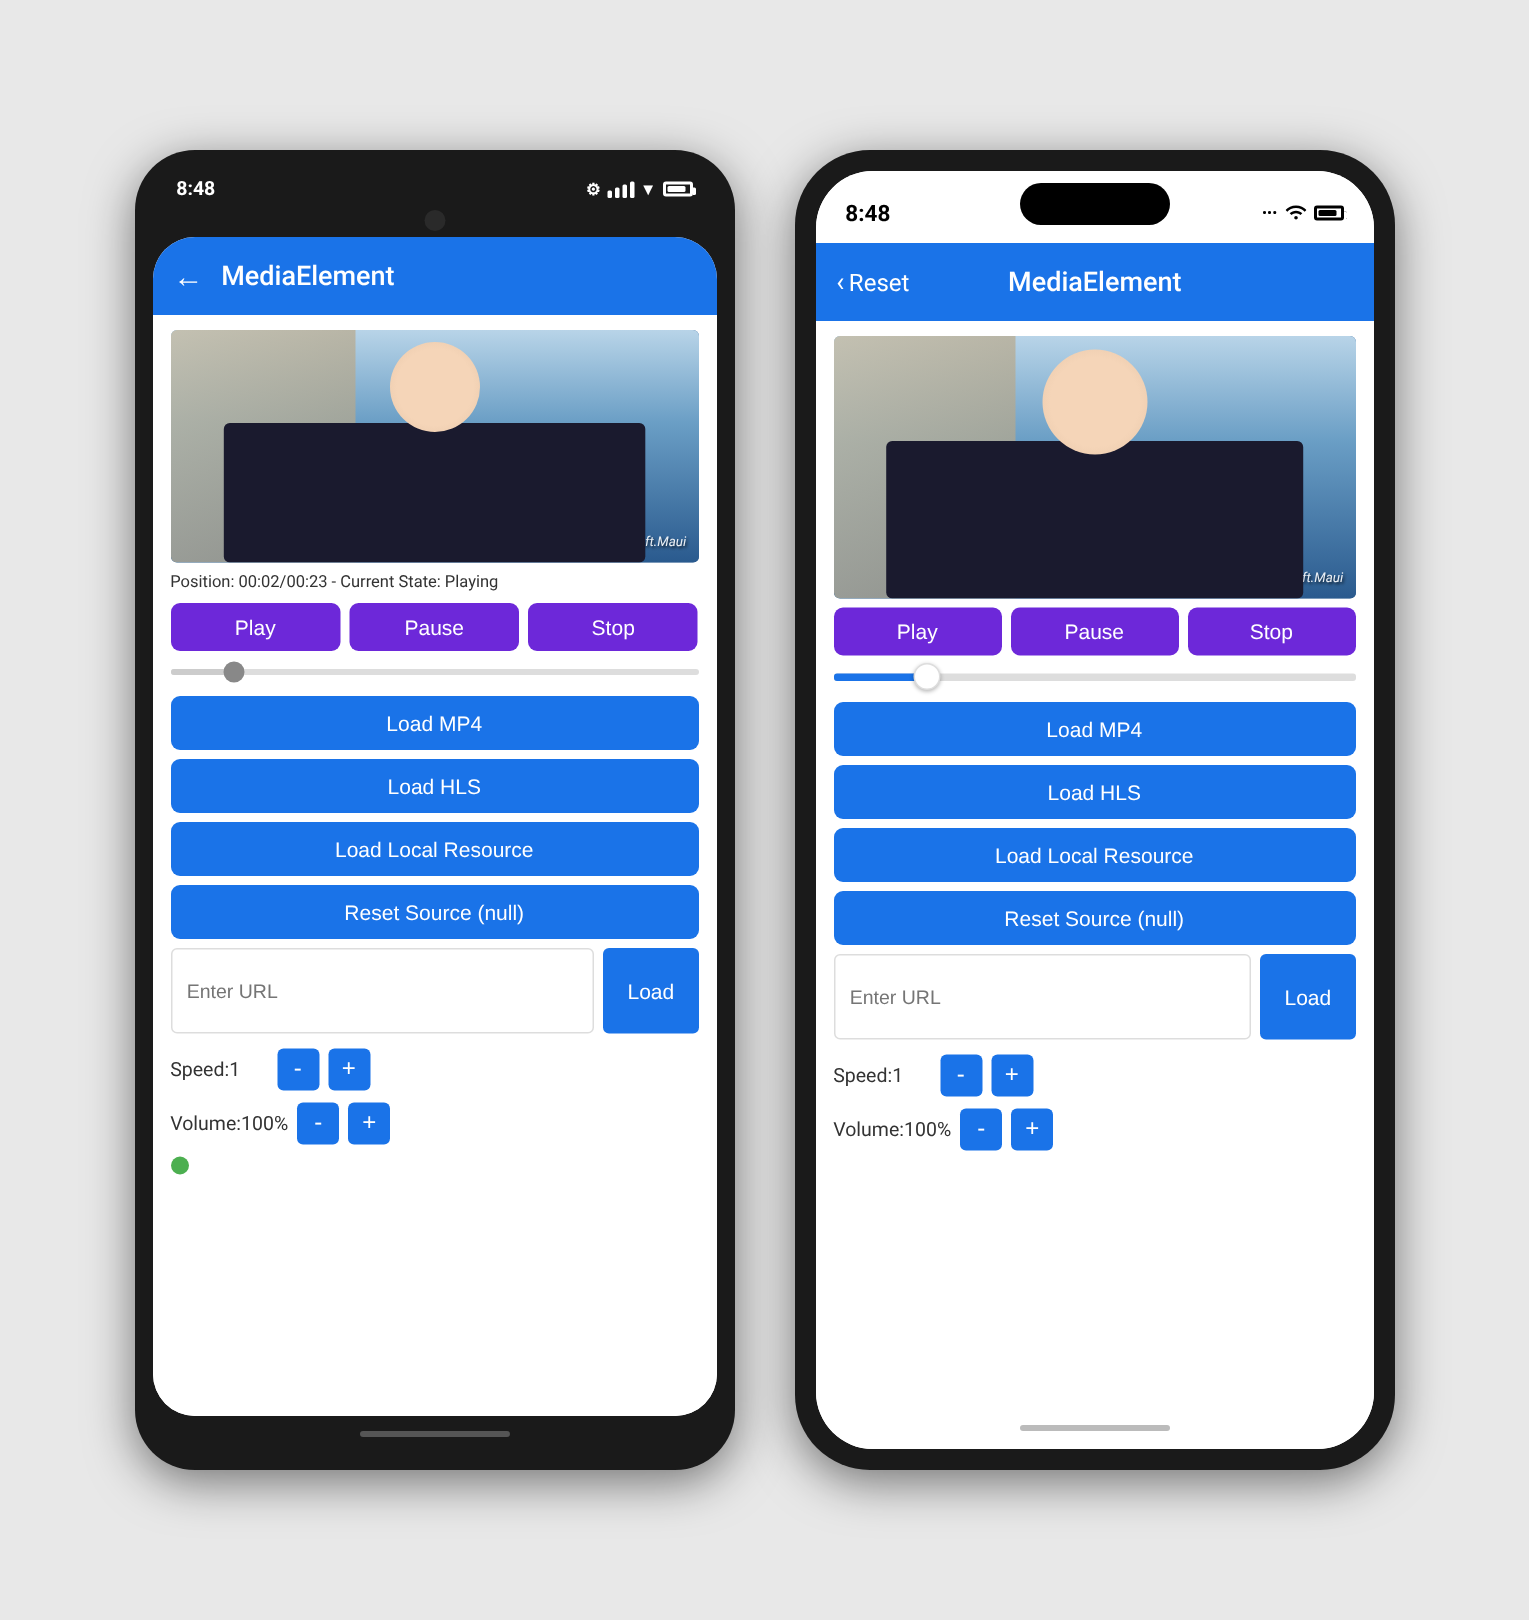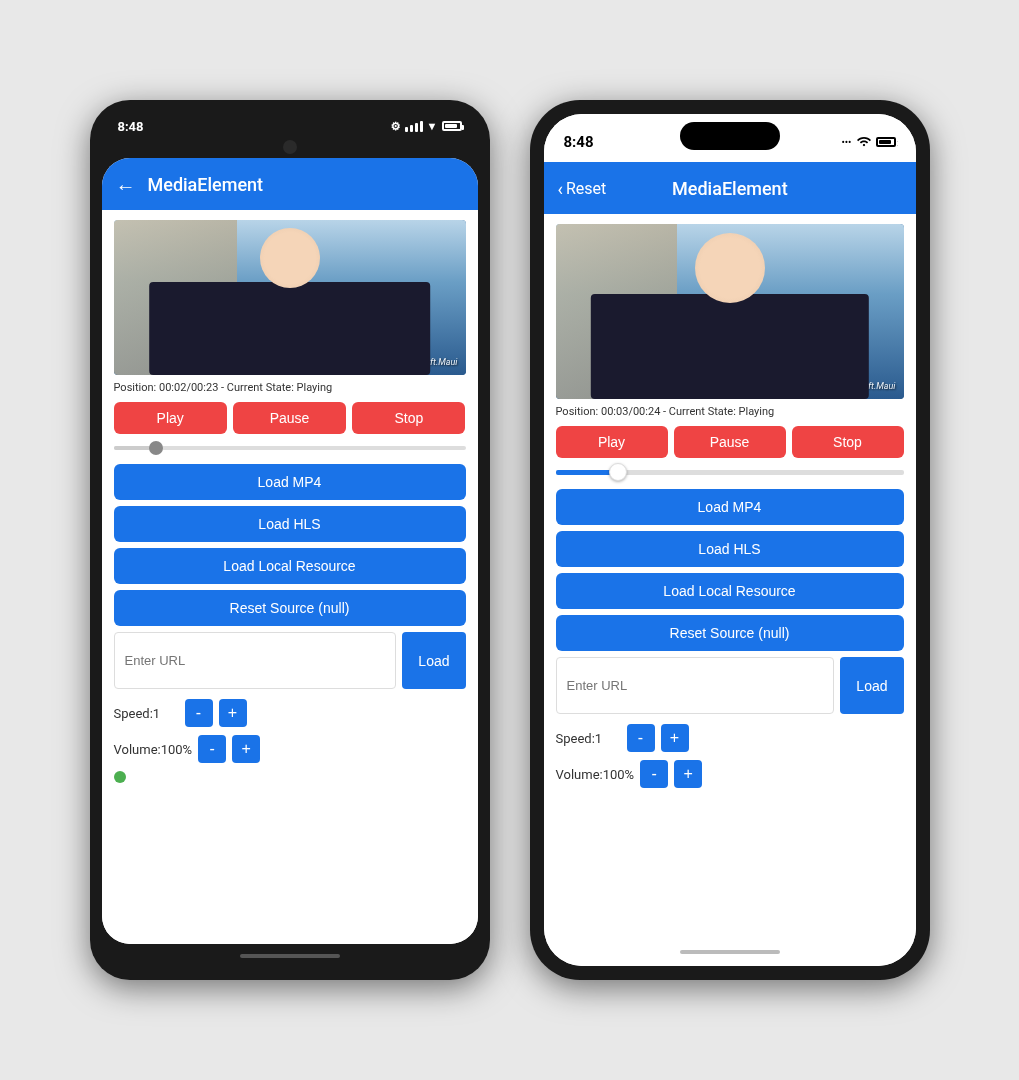--- a/index.html
+++ b/index.html
@@ -254,21 +254,21 @@
       color: #333;
       margin-bottom: 8px;
     }
 
     .controls-row {
       display: flex;
       gap: 6px;
       margin-bottom: 8px;
     }
     .btn-blue {
-      background: #ef4444;
+      background: #6d28d9;
       color: white;
       border: none;
       border-radius: 6px;
       font-size: 14px;
       font-weight: 500;
       cursor: pointer;
       padding: 8px 12px;
       flex: 1;
       text-align: center;
     }
@@ -552,21 +552,20 @@
 
       <div class="phone-content">
 
         <div class="video-preview" style="height:175px;">
           <div class="video-bg"></div>
           <div class="video-shelf"></div>
           <div class="video-head" style="width:70px;height:70px;"></div>
           <div class="video-body"></div>
           <div class="video-text-overlay">using Microsoft.Maui</div>
         </div>
-        <div class="status-text">Position: 00:03/00:24 - Current State: Playing</div>
 
         <div class="controls-row">
           <button class="btn-blue">Play</button>
           <button class="btn-blue">Pause</button>
           <button class="btn-blue">Stop</button>
         </div>
 
         <div class="slider-container">
           <div class="slider-track" style="height:5px;">
             <div class="slider-fill-ios">

